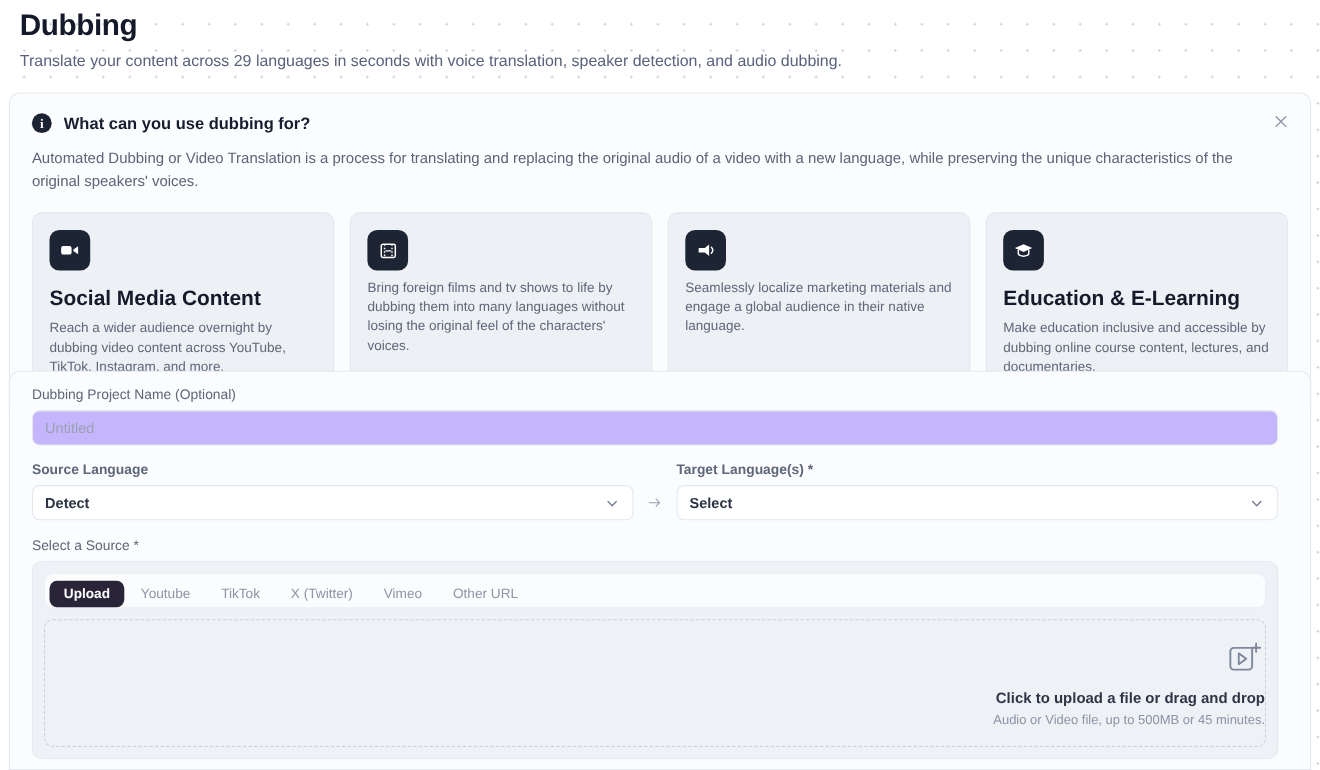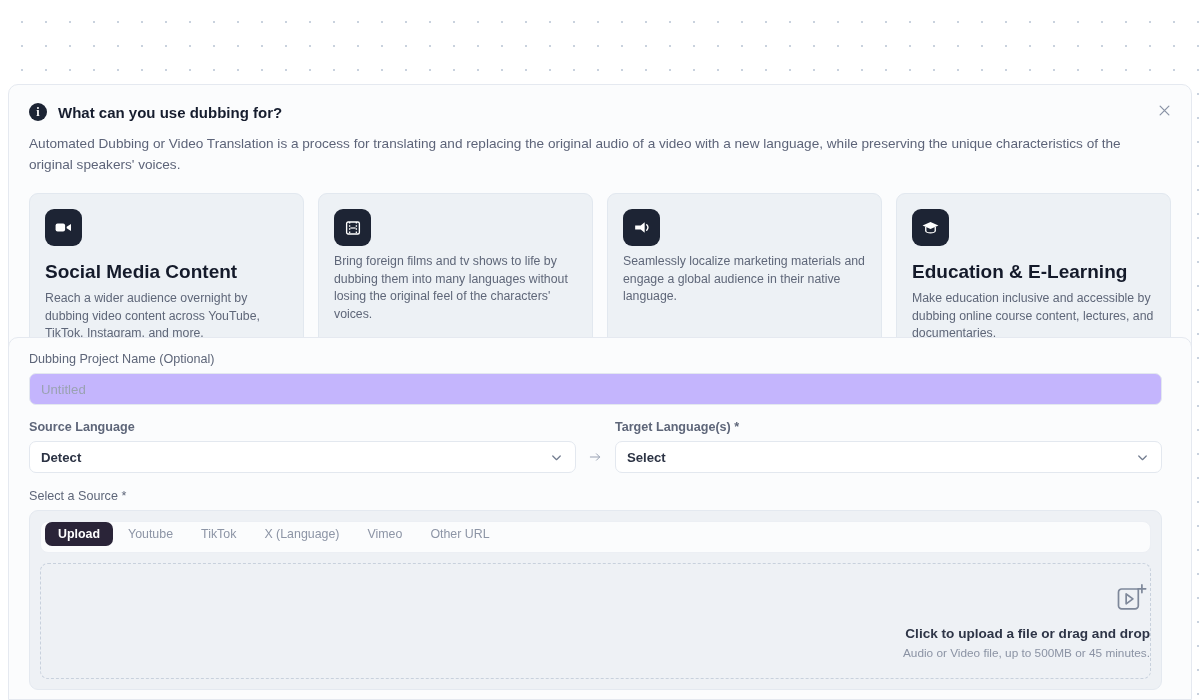--- a/index.html
+++ b/index.html
@@ -169,21 +169,21 @@
     background: #eef1f5;
     border: 1px solid #e4e9f0;
     border-radius: 9px;
     padding: 10px;
   }
   .tabbar {
     background: #fbfcfd;
     border: 1px solid #eceff4;
     border-radius: 8px;
     height: 32px;
-    display: flex; align-items: flex-start;
+    display: flex; align-items: flex-end;
     padding: 0 4px;
     gap: 2px;
   }
   .tab {
     font-size: 12.4px;
     color: #8d95a6;
     padding: 5px 13px;
     border-radius: 7px;
     cursor: pointer;
     white-space: nowrap;
@@ -204,20 +204,24 @@
   }
   .dz-icon { color: #7e889a; margin-bottom: 8px; }
   .dz-main { font-size: 13.6px; font-weight: bold; color: #2e3547; }
   .dz-sub  { font-size: 11.8px; color: #8b93a4; margin-top: 5px; }
 </style>
 </head>
 <body>
 
 <div class="page">
 
+  <div class="header">
+    <h1 class="page-title">Dubbing</h1>
+    <div class="page-subtitle">Translate your content across 29 languages in seconds with voice translation, speaker detection, and audio dubbing.</div>
+  </div>
 
   <div class="banner">
 
     <div class="banner-head">
       <span class="info-badge">i</span>
       <span class="banner-title">What can you use dubbing for?</span>
     </div>
 
     <div class="banner-close">
       <svg width="15" height="15" viewBox="0 0 24 24" fill="none" stroke="currentColor" stroke-width="2" stroke-linecap="round">
@@ -318,21 +322,21 @@
 
     <div class="source-wrap">
       <div class="field-label">Select a Source *</div>
 
       <div class="source-panel">
 
         <div class="tabbar">
           <div class="tab active">Upload</div>
           <div class="tab">Youtube</div>
           <div class="tab">TikTok</div>
-          <div class="tab">X (Language)</div>
+          <div class="tab">X (Twitter)</div>
           <div class="tab">Vimeo</div>
           <div class="tab">Other URL</div>
         </div>
 
         <div class="dropzone">
           <span class="dz-icon">
             <svg width="36" height="32" viewBox="0 0 40 34" fill="none" stroke="currentColor" stroke-width="1.9" stroke-linecap="round" stroke-linejoin="round">
               <path d="M27 7 L27 25.5 A3.5 3.5 0 0 1 23.5 29 L8.5 29 A3.5 3.5 0 0 1 5 25.5 L5 10.5 A3.5 3.5 0 0 1 8.5 7 L27 7"></path>
               <path d="M13.5 12.5 L21 18 L13.5 23.5 Z"></path>
               <path d="M31 2.5 L31 11 M26.8 6.8 L35.2 6.8"></path>

